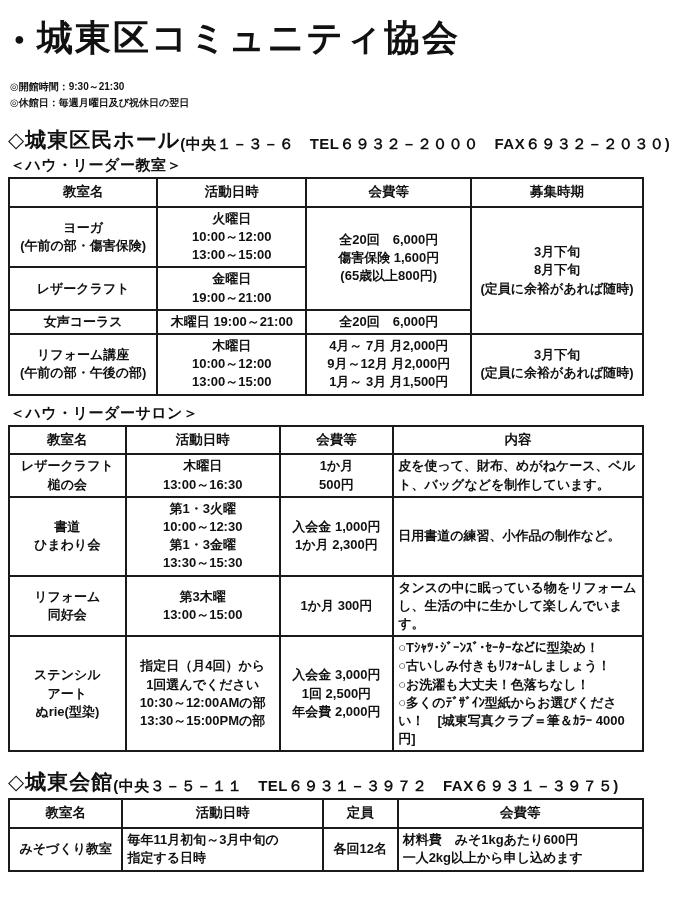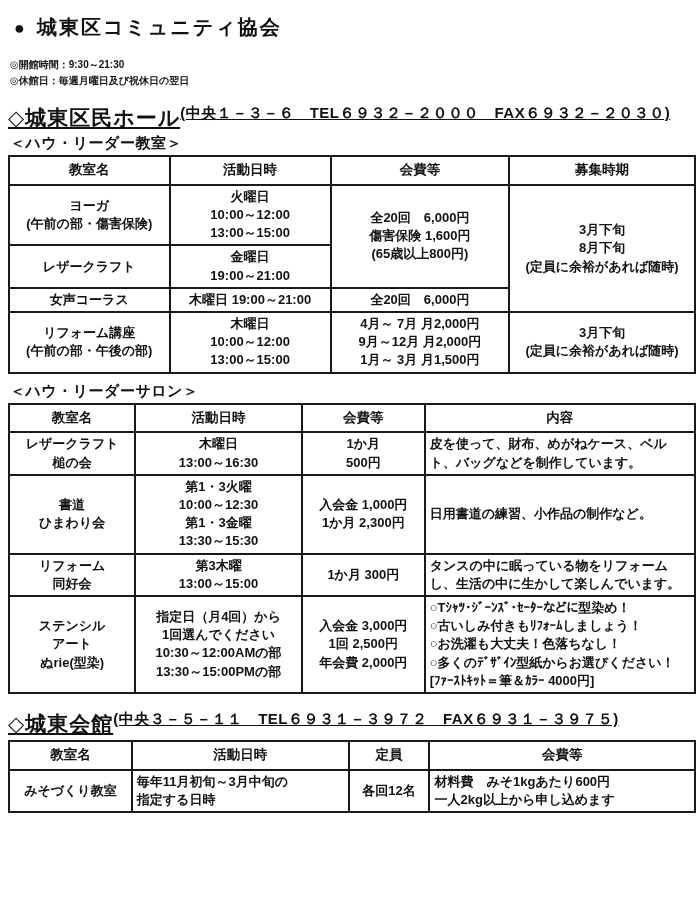--- a/index.html
+++ b/index.html
@@ -4,29 +4,29 @@
 <style>
   * { margin:0; padding:0; box-sizing:border-box; }
   html,body { background:#fff; }
   body { font-family:"Liberation Sans","DejaVu Sans",sans-serif; color:#111; }
   .page {
     width:700px; height:922px; background:#fff; position:relative;
     padding:10px 12px 4px 8px; overflow:hidden;
   }
   .title-row { display:flex; align-items:center; margin:4px 0 0 4px; }
   .bullet { font-size:18px; margin:0 12px 0 2px; line-height:1; }
-  .page-title { font-size:20px; font-weight:700; letter-spacing:2px; }
+  .page-title { font-size:36px; font-weight:700; letter-spacing:2px; }
   .notes { margin:16px 0 0 2px; }
   .note { font-size:10px; font-weight:600; line-height:1.55; }
   .note-indent { padding-left:13px; }
-  .section-heading { margin:16px 0 2px 0; display:flex; align-items:flex-start;text-decoration:underline; }
+  .section-heading { margin:16px 0 2px 0; display:flex; align-items:flex-end; }
   .section-heading .main { font-size:21px; font-weight:700; letter-spacing:1px; }
   .section-heading .detail { font-size:15px; font-weight:700; letter-spacing:0.5px; }
   .group-label { font-size:15px; font-weight:700; margin:2px 0 2px 2px; letter-spacing:0.5px; }
-  table { width:688px; border-collapse:collapse; table-layout:fixed; margin:1px 0 2px 0; }
+  table { width:636px; border-collapse:collapse; table-layout:fixed; margin:1px 0 2px 0; }
   th, td {
     border:2px solid #1a1a1a; font-size:13px; font-weight:600;
     text-align:center; vertical-align:middle; padding:2px 4px;
     line-height:1.4; white-space:pre-line; overflow:hidden;
   }
   th { font-size:13.5px; padding:4px 2px; }
   td.cell-left { text-align:left; }
   .mt-sm { margin-top:8px; }
 </style>
 </head>
@@ -156,21 +156,21 @@
           <td>指定日（月4回）から
 1回選んでください
 10:30～12:00AMの部
 13:30～15:00PMの部</td>
           <td>入会金 3,000円
 1回 2,500円
 年会費 2,000円</td>
           <td class="cell-left">○Tｼｬﾂ・ｼﾞｰﾝｽﾞ・ｾｰﾀｰなどに型染め！
 ○古いしみ付きもﾘﾌｫｰﾑしましょう！
 ○お洗濯も大丈夫！色落ちなし！
-○多くのﾃﾞｻﾞｲﾝ型紙からお選びください！　[ﾌｧｰｽﾄｷｯﾄ＝筆＆ｶﾗｰ 4000円]</td>
+○多くのﾃﾞｻﾞｲﾝ型紙からお選びください！　[城東写真クラブ＝筆＆ｶﾗｰ 4000円]</td>
         </tr>
       </tbody>
     </table>
 
   <div class="section-heading">
     <span class="main">◇城東会館</span>
     <span class="detail">(中央３－５－１１　TEL６９３１－３９７２　FAX６９３１－３９７５)</span>
   </div>
 
   <table>

